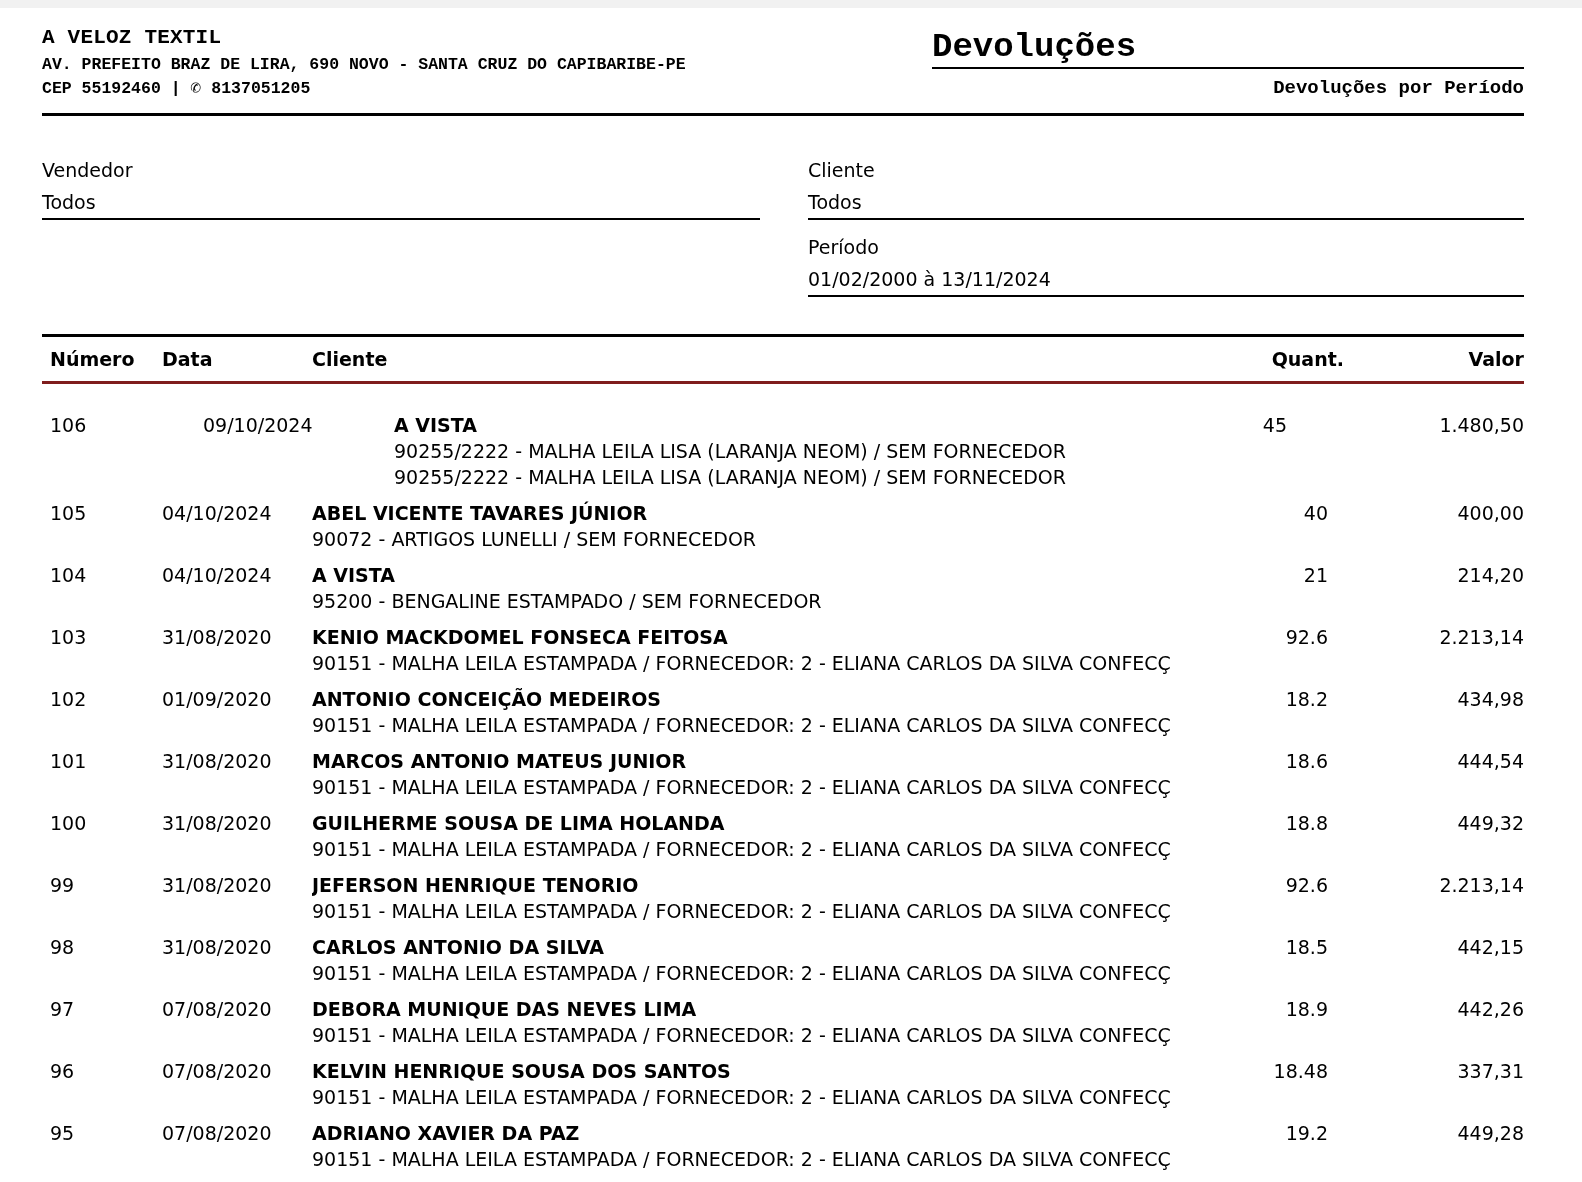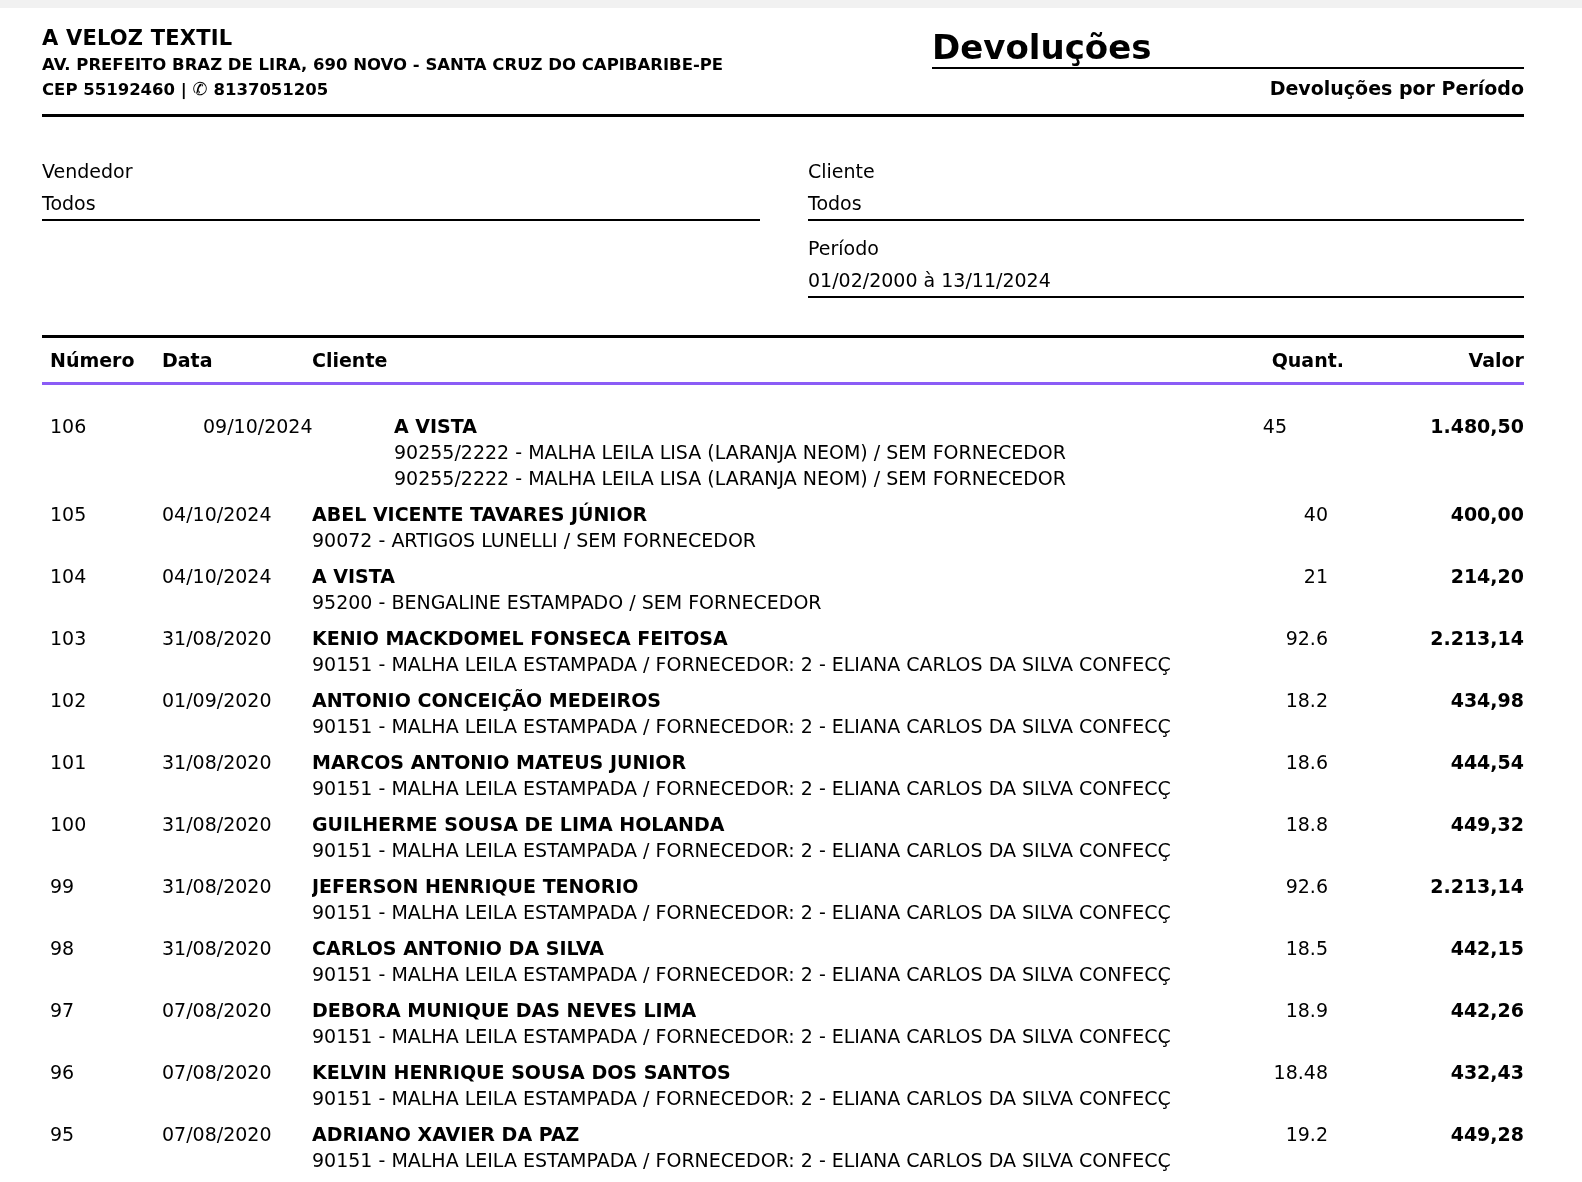--- a/index.html
+++ b/index.html
@@ -2,21 +2,21 @@
 <html><head>
 <meta charset="utf-8">
 <style>
   * { margin:0; padding:0; box-sizing:border-box; }
   html,body { width:1582px; height:1182px; background:#ffffff; overflow:hidden;
     font-family:"DejaVu Sans","Liberation Sans",sans-serif; color:#000; }
   .top-strip { height:8px; background:#f1f1f1; }
   .page { padding:16px 58px 0 42px; }
 
   
-  .header-row { display:flex; justify-content:space-between; align-items:flex-start; }
+  .header-row { display:flex; justify-content:space-between; align-items:flex-start;font-family:Liberation Mono, monospace; }
   .company-name { font-size:21px; font-weight:bold; line-height:28px; letter-spacing:0.2px; }
   .company-address { font-size:16.5px; font-weight:bold; line-height:23px; margin-top:1px; }
   .company-contact { font-size:16.5px; font-weight:bold; line-height:23px; margin-top:1px; }
   .phone-icon { font-weight:normal; font-size:18px; }
   .title-block { width:592px; padding-top:6px; }
   .report-title { font-size:34px; font-weight:bold; line-height:34px; padding-bottom:3px;
     border-bottom:2px solid #000; }
   .report-subtitle { text-align:right; font-size:19px; font-weight:bold; margin-top:8px; }
   .header-rule { border-top:3px solid #000; margin-top:13px; }
 
@@ -25,30 +25,30 @@
   .filter-col.left { width:718px; margin-right:48px; }
   .filter-col.right { flex:1; }
   .filter-label { font-size:19px; font-weight:normal; line-height:24px; }
   .filter-value { font-size:19px; line-height:24px; margin-top:8px; padding-bottom:4px;
     border-bottom:2px solid #000; }
   .filter-label.periodo { margin-top:15px; }
 
   
   .table { margin-top:37px; border-top:3px solid #000; }
   .thead { display:grid; grid-template-columns:112px 150px 1fr 95px 180px;
-    padding:11px 0 11px 8px; border-bottom:3px solid #8b5cf6; font-size:19px; font-weight:bold; }
+    padding:11px 0 11px 8px; border-bottom:3px solid #7f1d1d; font-size:19px; font-weight:bold; }
   .th-quant, .th-valor { text-align:right; }
   .row { display:grid; grid-template-columns:112px 150px 1fr 95px 180px;
     padding-left:8px; margin-top:10px; font-size:19px; }
   .row:first-child { margin-top:28px;gap:41px; }
   .cell { line-height:26px; }
   .client-name { font-weight:bold; line-height:26px; white-space:nowrap; overflow:hidden; }
   .product-line { line-height:26px; white-space:nowrap; overflow:hidden; }
   .cell-quant { text-align:right; padding-right:16px; }
-  .cell-valor { text-align:right; font-weight:bold; }
+  .cell-valor { text-align:right; font-weight:normal; }
 </style>
 </head>
 <body>
 
 <div class="top-strip"></div>
 
 <div class="page">
 
   <div class="header-row">
     <div class="company">
@@ -225,21 +225,21 @@
   <div class="row">
     <div class="cell cell-num">96</div>
     <div class="cell cell-date">07/08/2020</div>
     <div class="cell cell-client">
       <div class="client-name">KELVIN HENRIQUE SOUSA DOS SANTOS</div>
       <div>
               <div class="product-line">90151 - MALHA LEILA ESTAMPADA / FORNECEDOR: 2 - ELIANA CARLOS DA SILVA CONFECÇ</div>
             </div>
     </div>
     <div class="cell cell-quant">18.48</div>
-    <div class="cell cell-valor">432,43</div>
+    <div class="cell cell-valor">337,31</div>
   </div>
 
   <div class="row">
     <div class="cell cell-num">95</div>
     <div class="cell cell-date">07/08/2020</div>
     <div class="cell cell-client">
       <div class="client-name">ADRIANO XAVIER DA PAZ</div>
       <div>
               <div class="product-line">90151 - MALHA LEILA ESTAMPADA / FORNECEDOR: 2 - ELIANA CARLOS DA SILVA CONFECÇ</div>
             </div>

